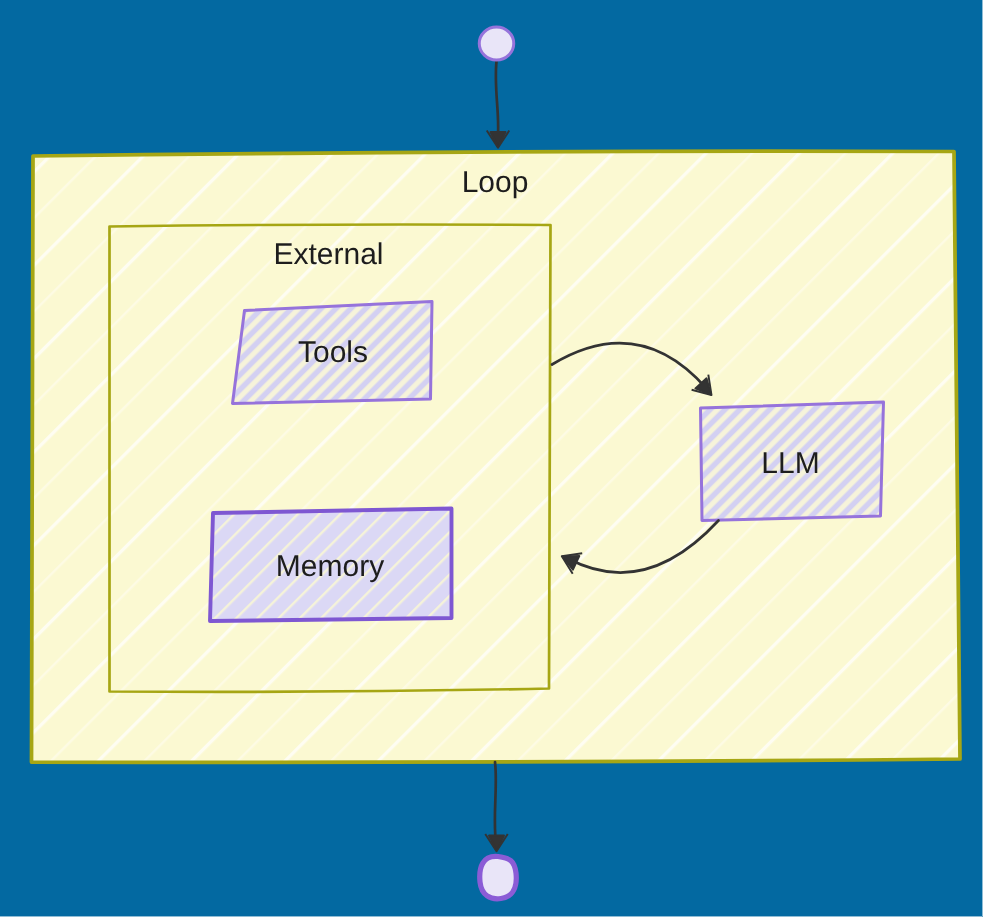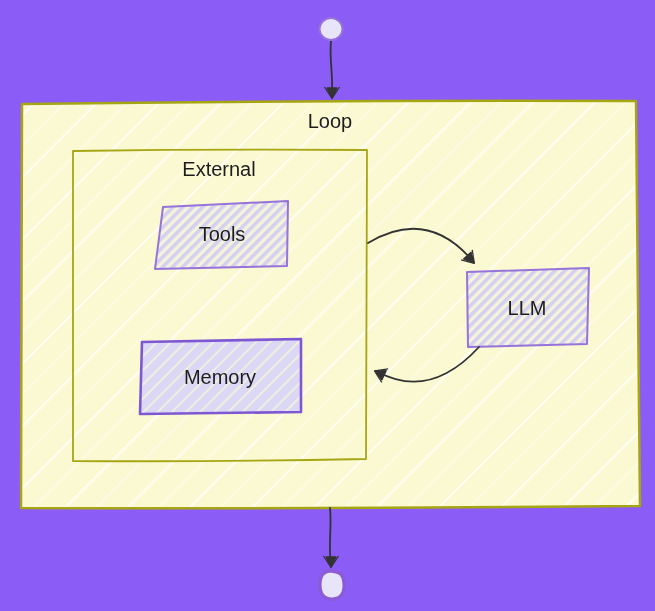--- a/index.html
+++ b/index.html
@@ -5,21 +5,21 @@
   html, body {
     margin: 0;
     padding: 0;
     background: #ffffff;
     font-family: "Liberation Sans", "DejaVu Sans", sans-serif;
   }
   .stage {
     position: relative;
     width: 655px;
     height: 611px;
-    background: #8b5cf6;
+    background: #0369a1;
     overflow: hidden;
   }
   svg { display: block; }
   text {
     font-family: "Liberation Sans", "DejaVu Sans", sans-serif;
     font-size: 20px;
   }
 </style>
 </head>
 <body>

